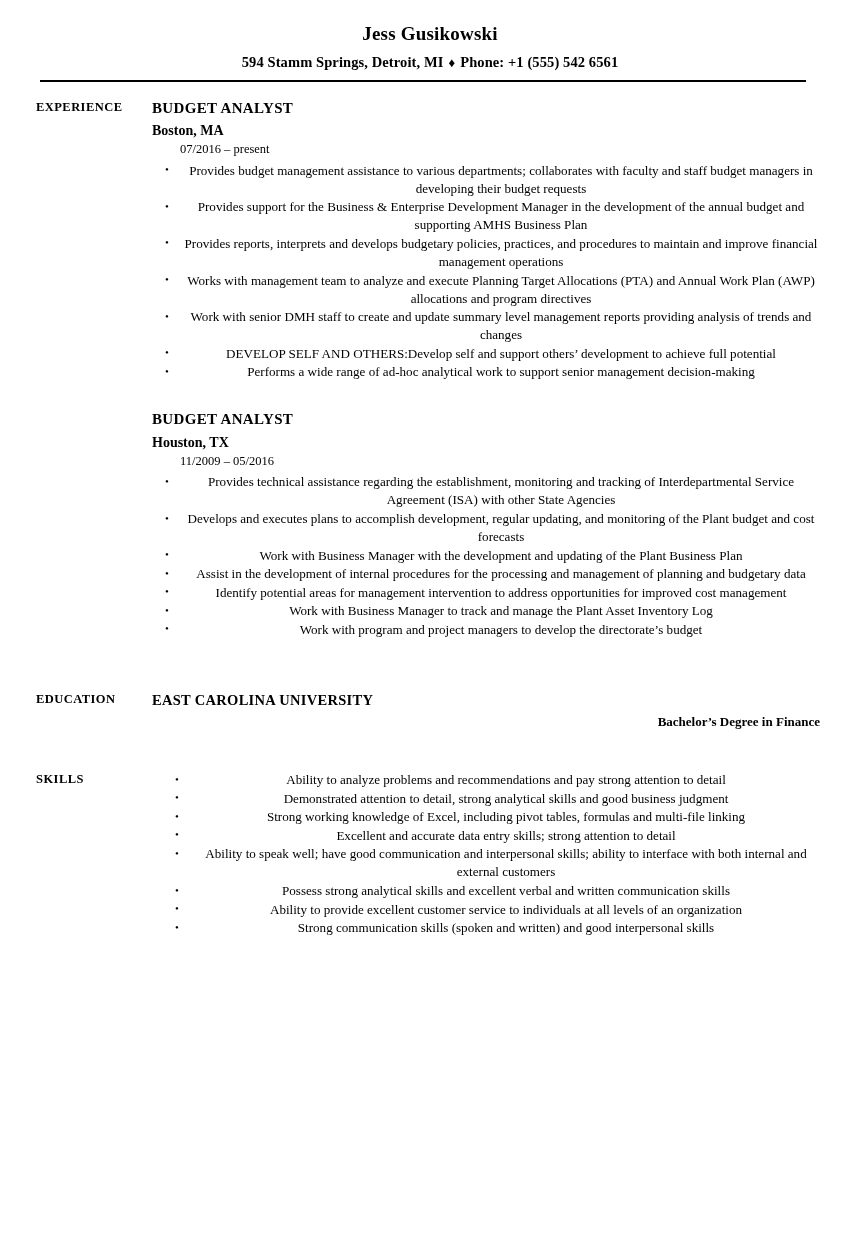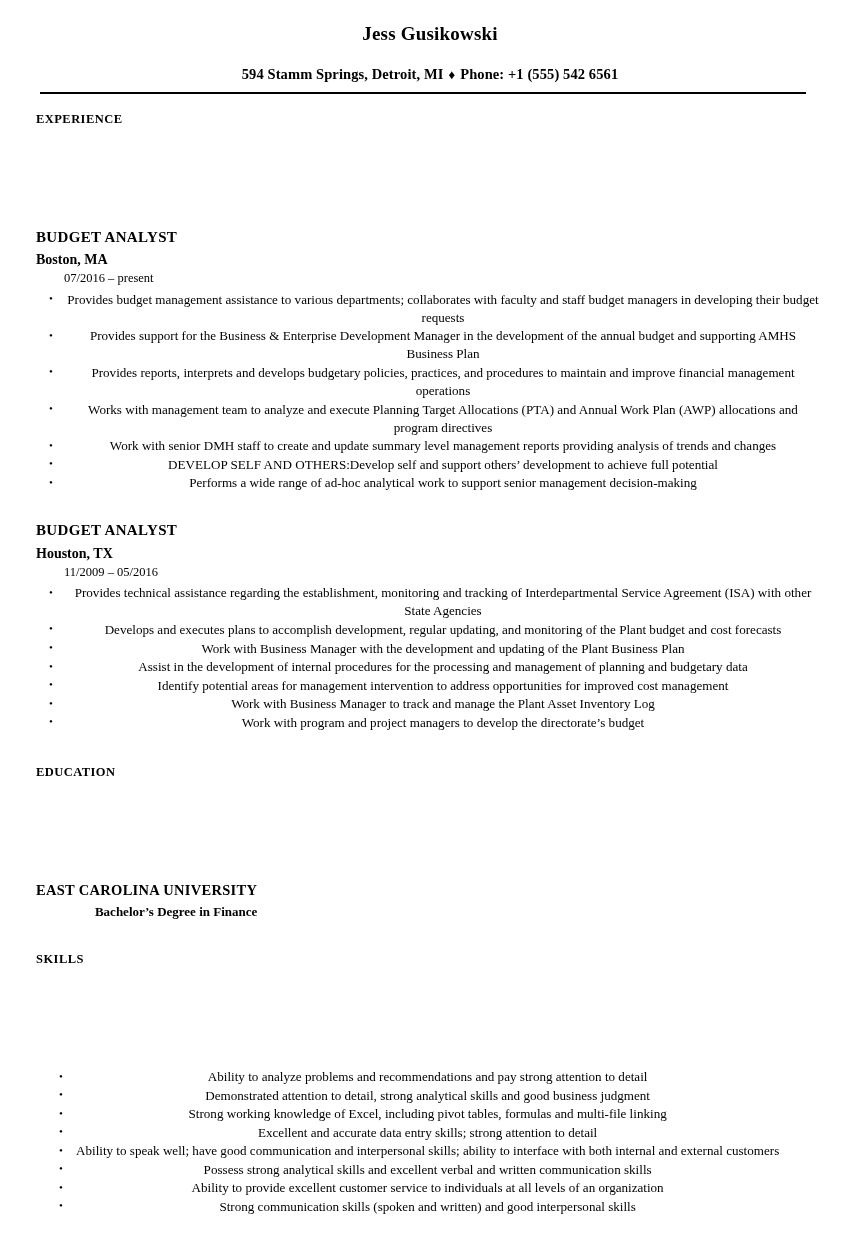--- a/index.html
+++ b/index.html
@@ -28,21 +28,21 @@
     padding-top: 22px;
     text-align: center;
   }
   .full-name {
     font-size: 19px;
     font-weight: bold;
     letter-spacing: 0.2px;
     line-height: 1.25;
   }
   .contact-line {
-    margin-top: 20px;
+    margin-top: 8px;
     font-size: 14.5px;
     font-weight: bold;
     letter-spacing: 0.1px;
   }
   .contact-sep {
     display: inline-block;
     margin: 0 5px;
     font-size: 13px;
   }
   .header-rule {
@@ -50,37 +50,36 @@
     border: 0;
     border-top: 2.2px solid #000000;
     height: 0;
   }
 
   
   .section {
     display: flex;
     align-items: flex-start;
     padding-left: 36px;
-    flex-direction: column;
   }
   .section-label {
     flex: 0 0 116px;
     font-size: 12.5px;
     font-weight: bold;
     letter-spacing: 0.45px;
     padding-top: 1px;
   }
   .section-body {
     flex: 1 1 auto;
     padding-right: 40px;
   }
 
   #section-experience { margin-top: 17px; }
-  #section-education  { margin-top: 32px; }
-  #section-skills     { margin-top: 30px; }
+  #section-education  { margin-top: 52px; }
+  #section-skills     { margin-top: 40px; }
 
   
   .job-block + .job-block { margin-top: 29px; }
   .job-title {
     font-size: 15px;
     font-weight: bold;
     letter-spacing: 0.35px;
     line-height: 1.3;
   }
   .job-location {

